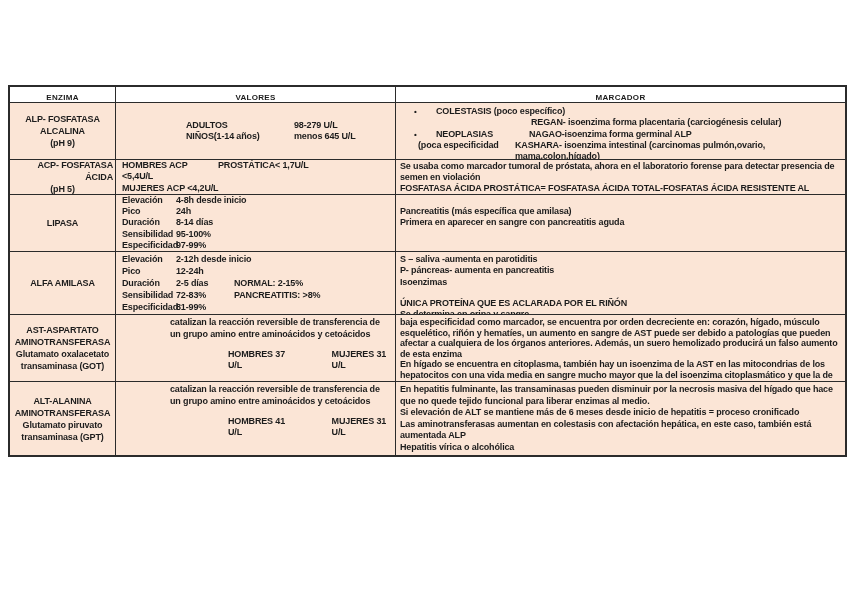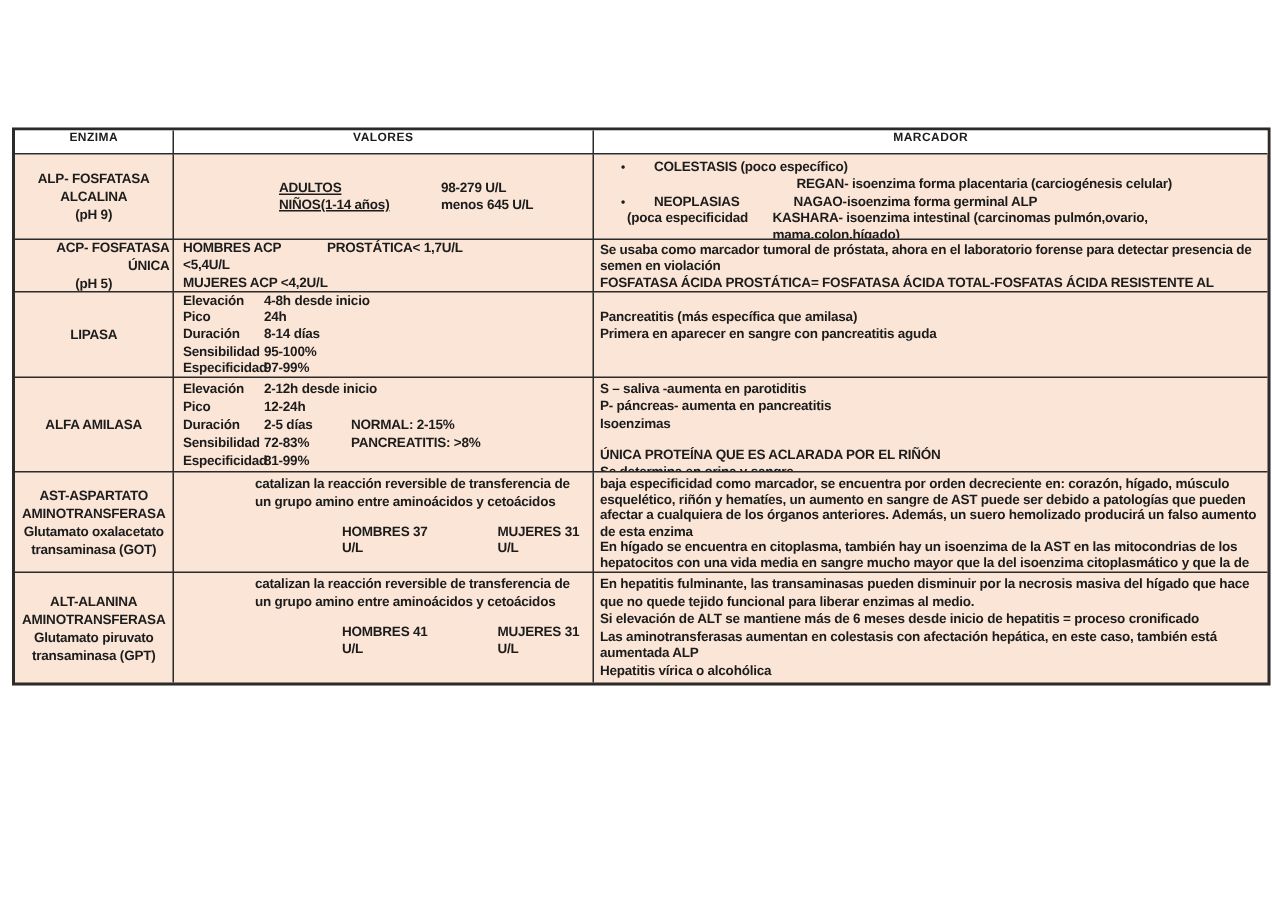--- a/index.html
+++ b/index.html
@@ -24,32 +24,32 @@
   .row{display:grid;grid-template-columns:106px 280px 449px;}
   .row > div{
     border-right:1px solid var(--border);
     border-bottom:1px solid var(--border);
     overflow:hidden;position:relative;
   }
   .row > div:last-child{border-right:none;}
   .row:last-child > div{border-bottom:none;}
   .hdr-row > div{
     background:var(--header-bg);
-    display:flex;align-items:flex-start;justify-content:center;
+    display:flex;align-items:flex-end;justify-content:center;
     font-weight:700;font-size:8px;letter-spacing:.3px;
   }
   .cell{font-weight:700;font-size:9px;line-height:11.2px;letter-spacing:-.15px;}
   .enz{
     display:flex;flex-direction:column;align-items:center;justify-content:center;
     text-align:right;line-height:12px;padding:0 2px;
   }
   
   .vcenter{display:flex;flex-direction:column;justify-content:center;}
   .pairline{display:flex;padding-left:70px;}
-  .pairline .lab{width:108px;flex:0 0 auto;text-decoration:underline;}
+  .pairline .lab{width:108px;flex:0 0 auto;}
   .kv{display:flex;padding-left:6px;}
   .kv .lab{width:54px;flex:0 0 auto;}
   .desc{padding:2px 10px 0 6px;line-height:11.5px;margin-left:48px;}
   .hmline{display:flex;padding-left:112px;margin-top:9px;}
   .hmline span:last-child{margin-left:38px;}
   
   .mk{padding:2px 6px 0 4px;line-height:11.3px;}
   .mrow{display:flex;}
   .mrow .bullet{margin-left:14px;width:22px;flex:0 0 auto;font-size:8px;}
   .ind-regan{margin-left:131px;}
@@ -113,21 +113,21 @@
       <div class="mrow ind-poca">
         <span class="w-poca">(poca especificidad</span>
         <span>KASHARA- isoenzima intestinal (carcinomas pulmón,ovario, mama,colon,hígado)</span>
       </div>
 
     </div>
   </div>
 
   <div class="row" style="height:35px">
     <div class="cell enz">
-      <div>ACP- FOSFATASA ÚNICA</div>
+      <div>ACP- FOSFATASA ÁCIDA</div>
       <div>(pH 5)</div>
     </div>
     <div class="cell vcenter" style="padding-left:6px;">
       <div style="display:flex;">
         <span style="width:96px;flex:0 0 auto;">HOMBRES ACP &lt;5,4U/L</span>
         <span>PROSTÁTICA&lt; 1,7U/L</span>
       </div>
       <div>
         <span>MUJERES  ACP &lt;4,2U/L</span>
       </div>

